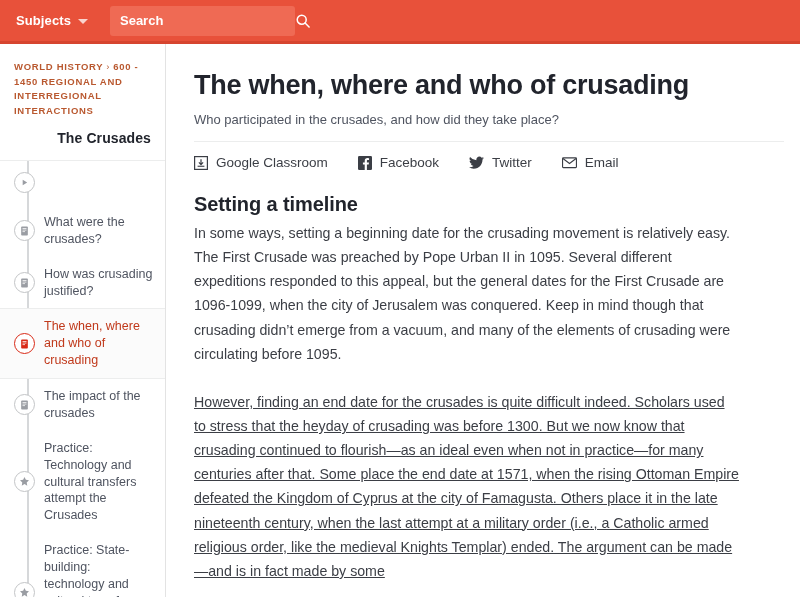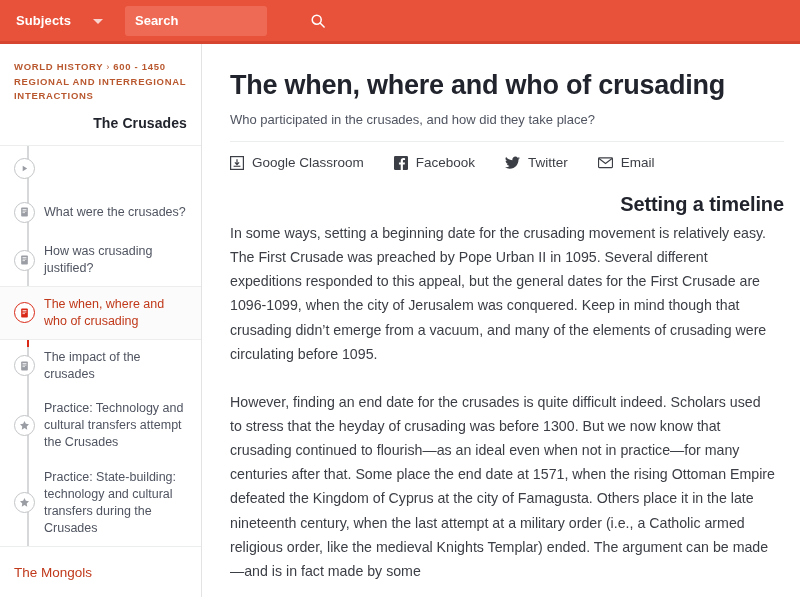--- a/index.html
+++ b/index.html
@@ -16,38 +16,38 @@
     position: relative;
     height: 44px;
     background: #e8513a;
     display: flex;
     align-items: center;
     border-bottom: 3px solid #d6452f;
   }
   .nav-subjects {
     display: flex;
     align-items: center;
-    gap: 22px;
+    gap: 7px;
     margin-left: 16px;
     color: #ffffff;
     font-size: 13px;
     font-weight: bold;
     cursor: pointer;
     letter-spacing: .1px;
   }
   .caret-down {
     width: 0; height: 0;
     border-left: 5px solid transparent;
     border-right: 5px solid transparent;
     border-top: 5px solid rgba(255,255,255,.75);
     margin-top: 2px;
   }
   .search-box {
     margin-left: 22px;
-    width: 142px;
+    width: 185px;
     height: 30px;
     background: #ef6a54;
     border-radius: 3px;
     display: flex;
     align-items: center;
     padding: 0 10px;
     cursor: text;
   }
   .search-input {
     flex: 1;
@@ -77,21 +77,21 @@
   .brand-text .b-light { font-weight: normal; }
 
   
   .page {
     display: flex;
     height: 553px;
   }
 
   
   .sidebar {
-    width: 202px;
+    width: 166px;
     flex: none;
     border-right: 1px solid #e3e3e3;
     background: #ffffff;
     position: relative;
     overflow: hidden;
   }
   .sb-head { padding: 16px 14px 14px 14px; border-bottom: 1px solid #eceded; }
   .breadcrumb {
     color: #b9582f;
     font-size: 9.5px;
@@ -204,31 +204,30 @@
     letter-spacing: 0;
   }
   .share-item svg { flex: none; }
 
   .sec-title {
     margin-top: 8px;
     font-size: 20px;
     font-weight: bold;
     color: #21242c;
     letter-spacing: -.1px;
-    text-align: right;
   }
   .para {
     margin-top: 5px;
     font-size: 14.2px;
     line-height: 1.70;
     color: #3b3e45;
     letter-spacing: 0;
     max-width: 545px;
   }
-  .para + .para { margin-top: 24px; }
+  .para + .para { margin-top: 24px; text-decoration: underline; }
 </style>
 </head>
 <body>
 
 <div class="topnav">
 
   <div class="nav-subjects">
     <span>Subjects</span>
     <span class="caret-down"></span>
   </div>

